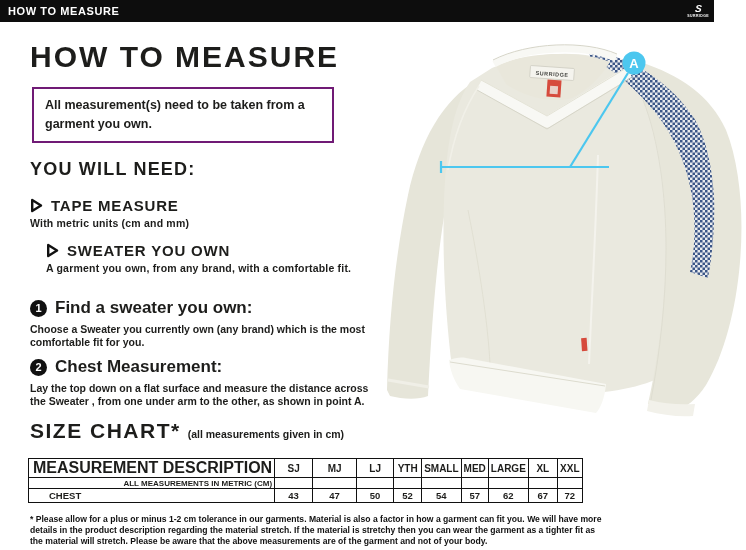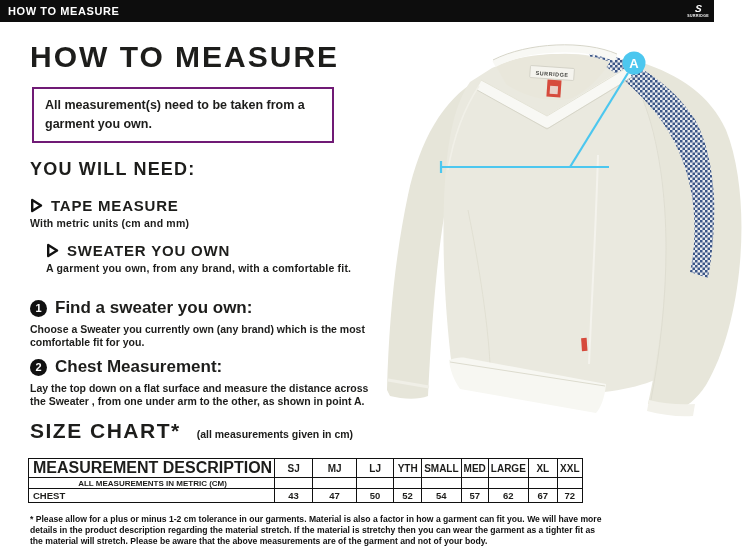--- a/index.html
+++ b/index.html
@@ -44,34 +44,34 @@
   .step-title-row{display:flex;align-items:center;gap:8px;}
   .step-num{
     width:17px;height:17px;border-radius:50%;background:#111;color:#fff;
     font-size:11px;font-weight:bold;display:flex;align-items:center;justify-content:center;
     flex:0 0 17px;
   }
   .step-title{font-size:17px;font-weight:bold;}
   .step-desc{font-size:10.5px;font-weight:bold;line-height:1.25;margin-top:5px;width:345px;}
   .size-chart-heading{
     position:absolute;left:30px;top:419px;margin:0;z-index:2;
-    display:flex;align-items:baseline;gap:16px;
+    display:flex;align-items:baseline;gap:7px;
   }
   .sch-main{font-size:21px;font-weight:bold;letter-spacing:1.5px;}
   .sch-sub{font-size:10.5px;font-weight:bold;}
   
   .size-table{
     position:absolute;left:28px;top:458px;border-collapse:collapse;table-layout:fixed;z-index:2;background:#fff;
   }
   .size-table th,.size-table td{border:1.6px solid #111;padding:0 2px;overflow:hidden;white-space:nowrap;}
   .size-table thead th{font-size:10px;font-weight:bold;text-align:center;height:15px;}
   .size-table thead th.desc{font-size:16px;text-align:center;padding-left:4px;}
-  .size-table tr.unit-row td{height:10px;font-size:8px;font-weight:bold;text-align:center;padding-left:4px;}
+  .size-table tr.unit-row td{height:10px;font-size:8px;font-weight:bold;text-align:right;padding-left:4px;}
   .size-table tr.data-row td{height:13px;font-size:9.5px;font-weight:bold;text-align:center;}
-  .size-table tr.data-row td.desc{text-align:left;padding-left:4px;font-size:9.5px;margin-left:24px;}
+  .size-table tr.data-row td.desc{text-align:left;padding-left:20px;font-size:9.5px;margin-left:24px;}
   
   .footnote{
     position:absolute;left:30px;top:514px;width:580px;
     font-size:8.6px;font-weight:600;line-height:1.3;color:#111;z-index:2;
   }
   
   .art{position:absolute;left:0;top:0;width:746px;height:550px;z-index:1;pointer-events:none;}
 </style>
 </head>
 <body>

